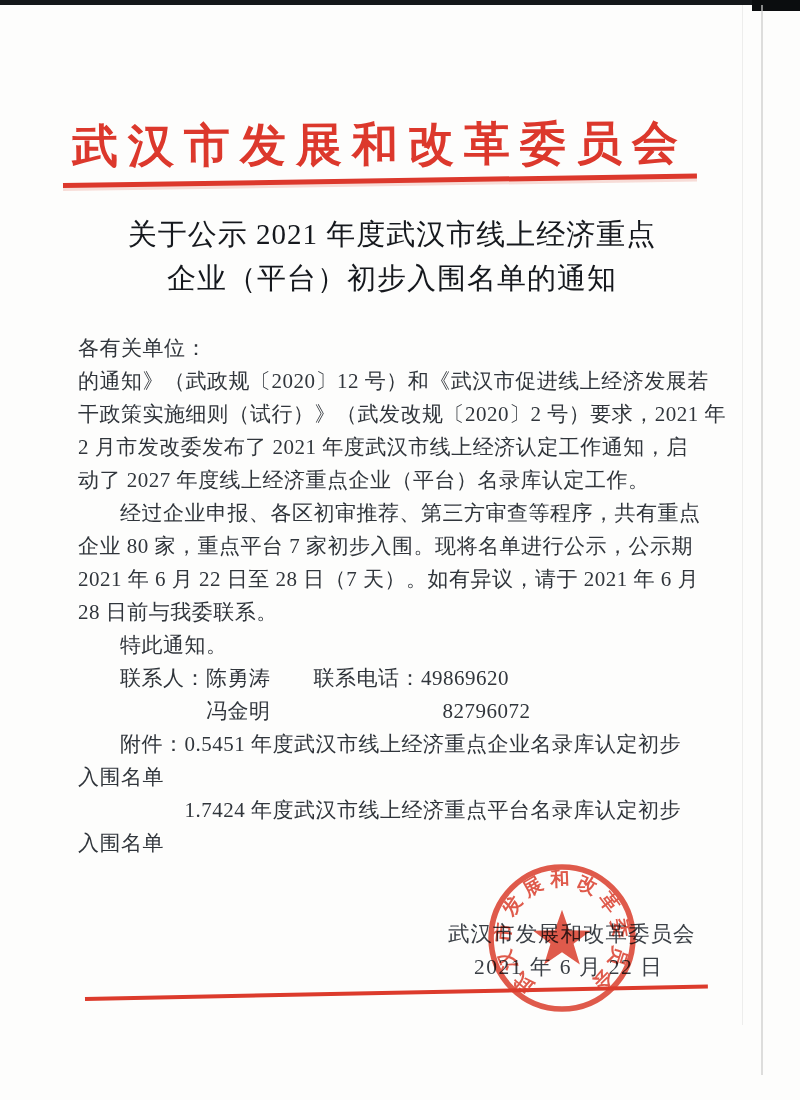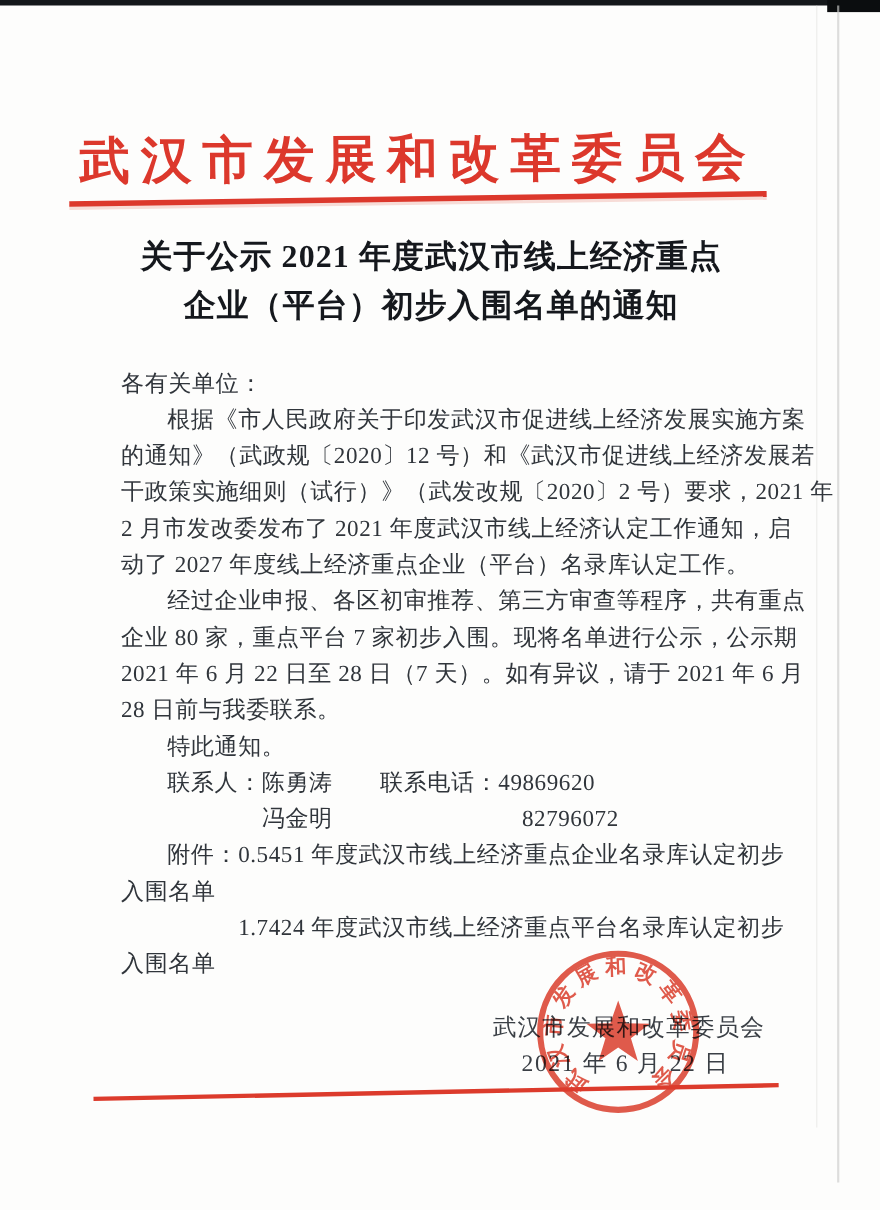--- a/index.html
+++ b/index.html
@@ -22,30 +22,30 @@
   }
   .agency-rule{
     position:absolute;left:63px;top:183px;width:634px;height:5px;background:#dc382c;
     transform:rotate(-0.85deg);transform-origin:left center;
     box-shadow:0 3px 0 rgba(220,70,50,0.18);
   }
 
   
   .doc-title{
     position:absolute;left:70px;top:212px;width:644px;
-    text-align:center;font-size:29px;font-weight:bold;color:#15181d;
+    text-align:center;font-size:29px;font-weight:normal;color:#15181d;
     line-height:44px;letter-spacing:1px;
   }
 
   
   .doc-body{
     position:absolute;left:78px;top:332px;width:636px;
     font-size:21px;color:#30353b;
   }
-  .body-line{height:33px;line-height:33px;white-space:pre;letter-spacing:0.5px;margin-left:32px;}
+  .body-line{height:33px;line-height:33px;white-space:pre;letter-spacing:0.5px;}
   .ind-0{padding-left:0;}
   .ind-2{padding-left:42px;}
 
   
   .sig-agency{
     position:absolute;left:448px;top:919px;font-size:21.5px;color:#3a3f45;
     letter-spacing:1px;white-space:nowrap;
   }
   .sig-date{
     position:absolute;left:474px;top:952px;font-size:21.5px;color:#3a3f45;
@@ -77,21 +77,20 @@
   <div class="agency-name">武汉市发展和改革委员会</div>
   <div class="agency-rule"></div>
 
   <div class="doc-title">
     <div>关于公示 2021 年度武汉市线上经济重点</div>
     <div>企业（平台）初步入围名单的通知</div>
   </div>
 
   <div class="doc-body">
       <div class="body-line ind-0">各有关单位：</div>
-      <div class="body-line ind-2">根据《市人民政府关于印发武汉市促进线上经济发展实施方案</div>
       <div class="body-line ind-0">的通知》（武政规〔2020〕12 号）和《武汉市促进线上经济发展若</div>
       <div class="body-line ind-0">干政策实施细则（试行）》（武发改规〔2020〕2 号）要求，2021 年</div>
       <div class="body-line ind-0">2 月市发改委发布了 2021 年度武汉市线上经济认定工作通知，启</div>
       <div class="body-line ind-0">动了 2027 年度线上经济重点企业（平台）名录库认定工作。</div>
       <div class="body-line ind-2">经过企业申报、各区初审推荐、第三方审查等程序，共有重点</div>
       <div class="body-line ind-0">企业 80 家，重点平台 7 家初步入围。现将名单进行公示，公示期</div>
       <div class="body-line ind-0">2021 年 6 月 22 日至 28 日（7 天）。如有异议，请于 2021 年 6 月</div>
       <div class="body-line ind-0">28 日前与我委联系。</div>
       <div class="body-line ind-2">特此通知。</div>
       <div class="body-line ind-2">联系人：陈勇涛　　联系电话：49869620</div>

